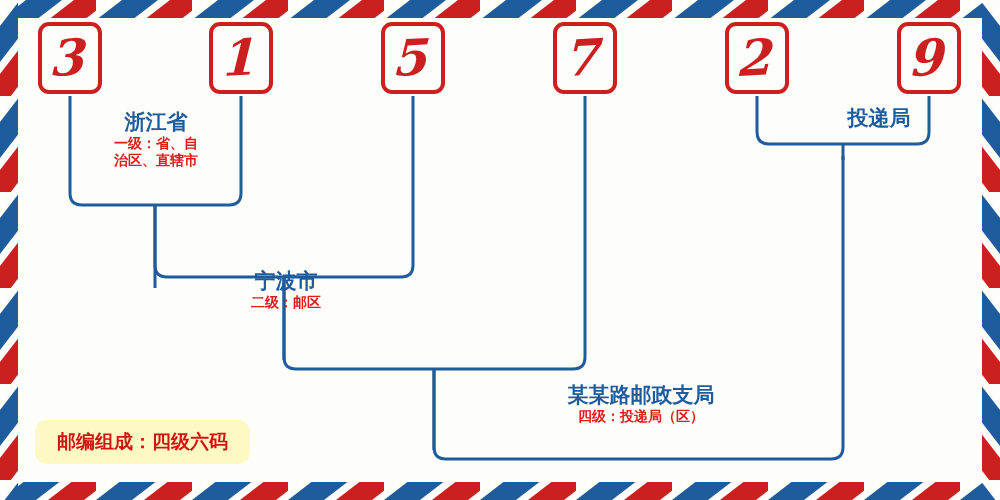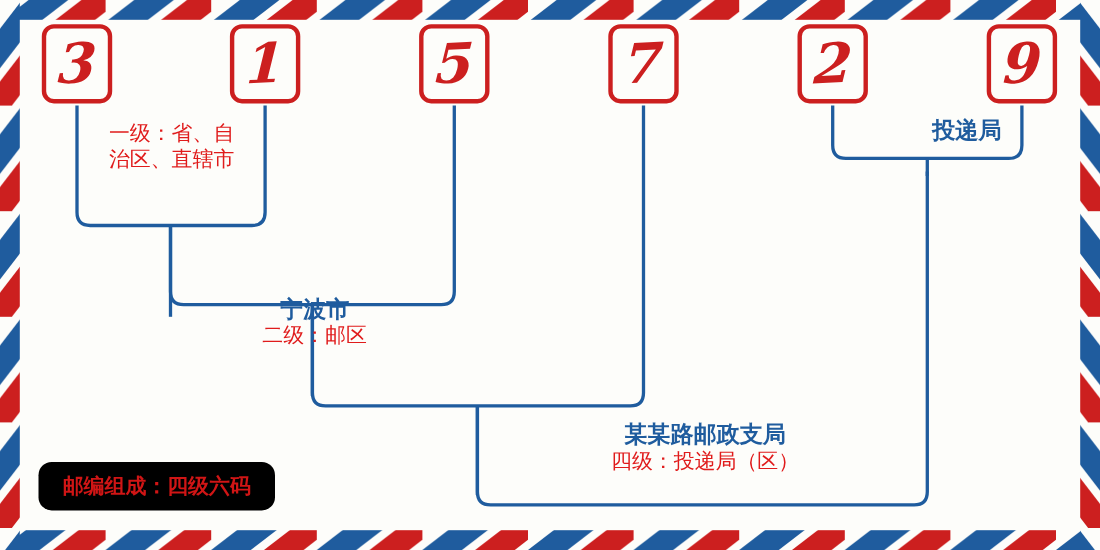--- a/index.html
+++ b/index.html
@@ -35,28 +35,28 @@
   svg.wires{position:absolute;left:0;top:0;width:1000px;height:500px;}
 
   
   .lvl-label{position:absolute;text-align:center;line-height:1.18;}
   .lvl-title{
     font-family:"DejaVu Serif","Liberation Serif",serif;
     font-weight:700;color:#1f5c9e;font-size:21px;white-space:nowrap;
   }
   .lvl-desc{
     font-family:"DejaVu Sans","Liberation Sans",sans-serif;
-    font-weight:400;color:#e01b1b;font-size:19px;
+    font-weight:700;color:#e01b1b;font-size:14px;
   }
   .lvl-desc.two-line{line-height:1.25;}
 
   
   .badge{
     position:absolute;left:35px;top:420px;
-    padding:9px 22px;border-radius:12px;background:#000000;
+    padding:9px 22px;border-radius:12px;background:#fef9c3;
     font-family:"DejaVu Serif","Liberation Serif",serif;
     font-weight:700;color:#d01515;font-size:19px;white-space:nowrap;
   }
 </style>
 </head>
 <body>
 
 <div id="stage">
 
   <svg class="envelope-border" viewBox="0 0 1000 500" xmlns="http://www.w3.org/2000/svg">
@@ -115,20 +115,21 @@
     <path d="M284,277 L284,357 Q284,369 296,369 L573,369 Q585,369 585,357 L585,96"></path>
     <path d="M434,369 L434,450"></path>
 
     <path d="M434,369 L434,447 Q434,459 446,459 L831,459 Q843,459 843,447 L843,156"></path>
 
     <path d="M757,96 L757,132 Q757,144 769,144 L917,144 Q929,144 929,132 L929,96"></path>
     <path d="M843,144 L843,160"></path>
   </svg>
 
   <div class="lvl-label" style="left:76px;top:110px;width:160px;">
+    <div class="lvl-title">浙江省</div>
     <div class="lvl-desc two-line">
       <div>一级：省、自</div>
       <div>治区、直辖市</div>
     </div>
   </div>
 
   <div class="lvl-label" style="left:198px;top:222px;width:176px;margin-top:47px;">
     <div class="lvl-title">宁波市</div>
     <div class="lvl-desc">二级：邮区</div>
   </div>

